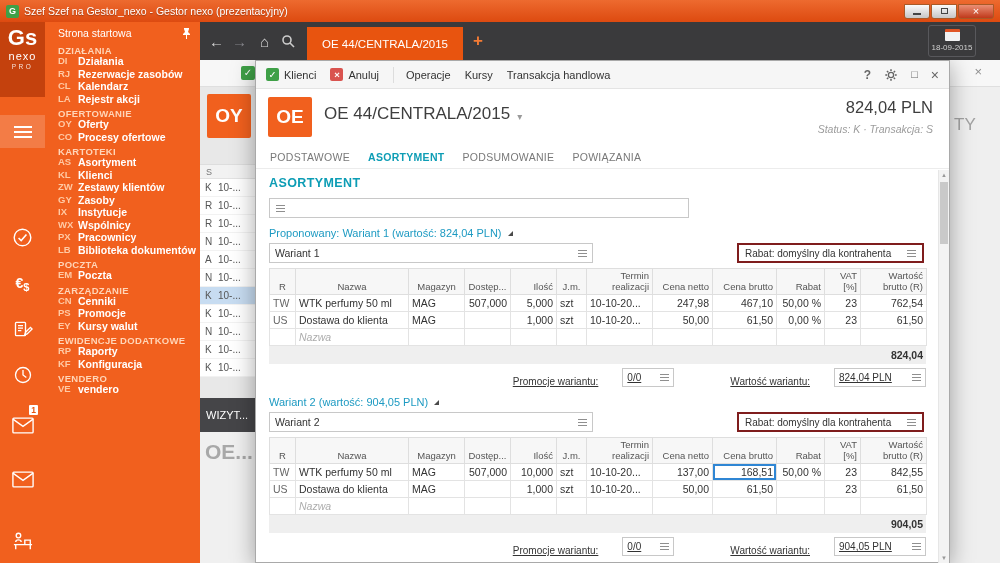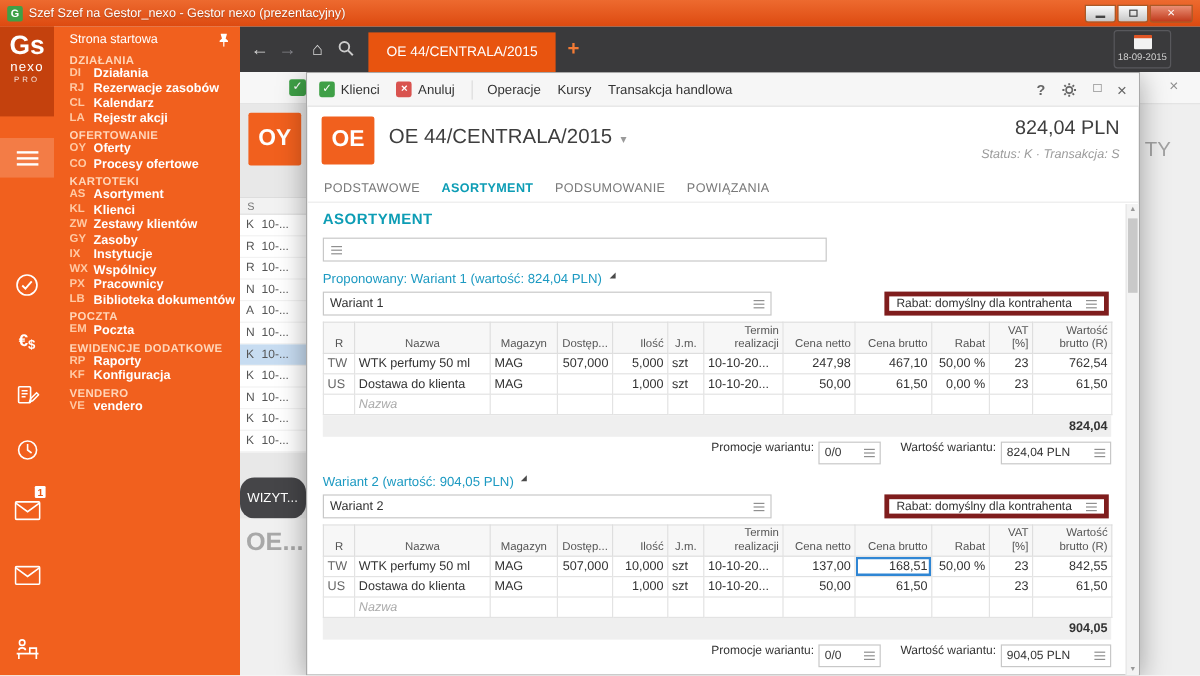--- a/index.html
+++ b/index.html
@@ -69,21 +69,21 @@
   .bg-right { position:absolute; right:0; top:27px; width:50px; height:476px; background:#EFEFEF; }
   .bg-frag { position:absolute; left:4px; top:28px; font-size:17px; color:#A2A2A2; }
   .oy-badge { position:absolute; left:7px; top:34px; width:44px; height:44px; background:#F1601E; color:#fff;
     font-size:19px; font-weight:bold; display:flex; align-items:center; justify-content:center; border-radius:2px; }
   .bg-list { position:absolute; left:0; top:104px; width:55px; height:213px; background:#fff; border-top:1px solid #DDD; overflow:hidden; }
   .bg-list-h { height:14px; background:#F2F2F2; font-size:9px; color:#777; padding-left:6px; line-height:14px; border-bottom:1px solid #E2E2E2; }
   .bg-row { height:18px; display:flex; align-items:center; font-size:10px; color:#555; border-bottom:1px solid #F2F2F2; padding-left:5px; white-space:nowrap; }
   .bg-row .c { width:13px; flex:none; }
   .bg-rows .bg-row:nth-of-type(7) { background:#C7DCF1; }
   .bg-dark { position:absolute; left:0; top:338px; width:55px; height:34px; background:#454548; color:#fff;
-    font-size:11px; display:flex; align-items:center; padding-left:6px; white-space:nowrap;border-radius:12px; }
+    font-size:11px; display:flex; align-items:center; padding-left:6px; white-space:nowrap; }
   .bg-oe { position:absolute; left:0; top:372px; width:55px; height:131px; background:#F0F0F0; color:#A8A8A8;
     font-size:21px; font-weight:bold; padding:8px 0 0 5px; white-space:nowrap; }
 
   
   .dialog { position:absolute; left:55px; top:0; width:695px; height:503px; background:#fff;
     border:1px solid #A9A9A9; box-shadow:0 4px 22px rgba(0,0,0,.35); z-index:20; }
   .dlg-toolbar { height:28px; background:#F6F6F6; border-bottom:1px solid #E4E4E4; display:flex; align-items:center; padding:0 10px; }
   .tbtn { display:flex; align-items:center; gap:5px; margin-right:14px; font-size:11px; color:#333; white-space:nowrap; }
   .ic-sq { width:13px; height:13px; border-radius:2px; color:#fff; font-size:9.5px; line-height:13px; text-align:center; font-weight:bold; flex:none; }
   .ic-save { background:#3FA047; }
@@ -106,44 +106,44 @@
 
   .dlg-tabs { display:flex; padding-left:14px; height:23px; align-items:center; border-bottom:1px solid #ECECEC; }
   .dtab { font-size:10.5px; color:#787878; margin-right:18px; letter-spacing:.3px; white-space:nowrap; }
   .dtab.active { color:#0D9DB5; font-weight:bold; }
 
   .dlg-body { position:relative; height:394px; padding:0 25px 0 13px; overflow:hidden; }
   .sect-h { margin-top:7px; font-size:12.5px; font-weight:bold; color:#0D9DB5; letter-spacing:.4px; }
   .bars i { display:block; width:9px; height:1px; background:#8F8F8F; margin:2px 0; }
   .pricebar { margin-top:8px; width:420px; height:20px; border:1px solid #C8C8C8; display:flex; align-items:center;
     justify-content:space-between; padding:0 6px; font-size:10.5px; color:#333; background:#fff; }
-  .vhead { margin-top:9px; display:flex; font-size:11px; color:#1D9AC2; }
+  .vhead { margin-top:9px; display:flex; align-items:center; font-size:11px; color:#1D9AC2; }
   .tri { width:0; height:0; border-left:5px solid transparent; border-bottom:5px solid #4A4A4A; margin-left:6px; display:inline-block; }
   .vrow { margin-top:4px; display:flex; justify-content:space-between; align-items:center; }
-  .vname { width:374px; height:20px; border:1px solid #C8C8C8; display:flex; align-items:center; padding:0 5px; background:#fff; }
+  .vname { width:324px; height:20px; border:1px solid #C8C8C8; display:flex; align-items:center; padding:0 5px; background:#fff; }
   .vname input { flex:1; border:0; outline:0; font-size:10.5px; font-family:inherit; color:#333; background:transparent; }
-  .rabat { width:187px; height:20px; border:4px solid #7f1d1d; display:flex; align-items:center;
+  .rabat { width:187px; height:20px; border:2px solid #7f1d1d; display:flex; align-items:center;
     justify-content:space-between; padding:0 6px; font-size:10px; color:#333; background:#fff; white-space:nowrap; }
 
   .grid { margin-top:5px; width:657px; table-layout:fixed; border-collapse:collapse; }
   .grid th { border:1px solid #DEDEDE; background:#F7F7F7; color:#555; font-weight:normal; font-size:9.5px;
     line-height:10.5px; padding:2px 3px; vertical-align:bottom; overflow:hidden; }
   .grid td { border:1px solid #E3E3E3; font-size:10.5px; color:#333; height:17px; padding:0 3px;
     white-space:nowrap; overflow:hidden; background:#fff; }
   .grid th:nth-of-type(5),.grid th:nth-of-type(7),.grid th:nth-of-type(8),.grid th:nth-of-type(9),
   .grid th:nth-of-type(10),.grid th:nth-of-type(11),.grid th:nth-of-type(12) { text-align:right; }
   .grid td:nth-of-type(4),.grid td:nth-of-type(5),.grid td:nth-of-type(8),.grid td:nth-of-type(9),
   .grid td:nth-of-type(10),.grid td:nth-of-type(11),.grid td:nth-of-type(12) { text-align:right; }
   .grid td:nth-of-type(1) { color:#666; }
   .grid td.ph { font-style:italic; color:#ABABAB; }
   .v2 tbody.rows tr:first-of-type td:nth-of-type(9) { box-shadow:inset 0 0 0 2px #2F86D4; }
 
   .sumband { width:657px; height:18px; background:#EFEFEF; display:flex; align-items:center; justify-content:flex-end;
     font-size:10.5px; color:#333; padding-right:3px; font-weight:bold; }
-  .promorow { width:657px; display:flex; align-items:flex-start; justify-content:flex-end; gap:4px; margin:4px 0 2px; font-size:10px; color:#333; }
+  .promorow { width:657px; display:flex; align-items:flex-end; justify-content:flex-end; gap:24px; margin:4px 0 2px; font-size:10px; color:#333;text-decoration:underline; }
   .promorow .sp { width:8px; }
   .pbox { height:19px; border:1px solid #C8C8C8; display:flex; align-items:center; justify-content:space-between;
     padding:0 4px; gap:6px; background:#fff; font-size:10px; }
   .pbox.p { width:52px; } .pbox.v { width:92px; }
 
   .scrollv { position:absolute; right:0; top:109px; width:11px; height:393px; background:#F3F3F3; border-left:1px solid #E6E6E6; }
   .scrollv .thumb { position:absolute; left:1px; right:1px; top:12px; height:62px; background:#C9C9C9; }
   .scrollv .ar { position:absolute; left:0; width:100%; text-align:center; font-size:6px; color:#999; }
   .ar.up { top:2px; } .ar.down { bottom:2px; }
 </style>
@@ -306,20 +306,38 @@
           </div>
         </div>
     </div>
     <div class="sec">
       <div class="sec-t">POCZTA</div>
       <div>
 
       <div class="item">
             <span class="code">EM</span>
             <span class="lbl">Poczta</span>
+          </div>
+        </div>
+    </div>
+    <div class="sec">
+      <div class="sec-t">ZARZĄDZANIE</div>
+      <div>
+
+      <div class="item">
+            <span class="code">CN</span>
+            <span class="lbl">Cenniki</span>
+          </div>
+          <div class="item">
+            <span class="code">PS</span>
+            <span class="lbl">Promocje</span>
+          </div>
+          <div class="item">
+            <span class="code">EY</span>
+            <span class="lbl">Kursy walut</span>
           </div>
         </div>
     </div>
     <div class="sec">
       <div class="sec-t">EWIDENCJE DODATKOWE</div>
       <div>
 
       <div class="item">
             <span class="code">RP</span>
             <span class="lbl">Raporty</span>

